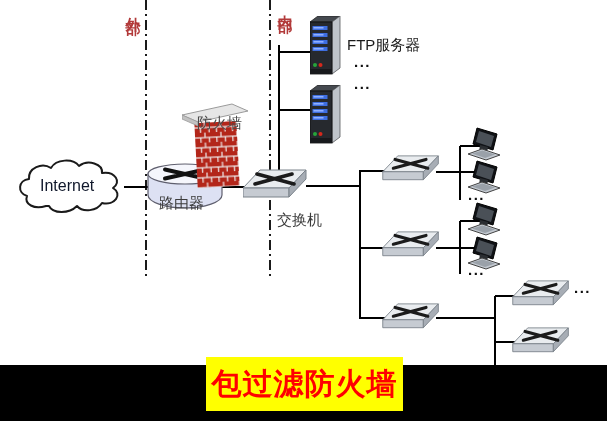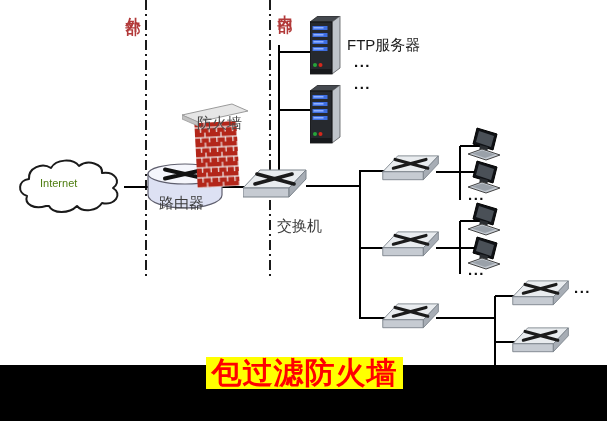--- a/index.html
+++ b/index.html
@@ -8,30 +8,30 @@
     font-family:"Liberation Sans", sans-serif; overflow:hidden;
   }
   .layer { position:absolute; left:0; top:0; width:607px; height:421px; }
   .lbl { position:absolute; color:#3c3c3c; font-size:15px; white-space:nowrap; }
   .lbl-dark { color:#1a1a1a; }
   .lbl-gray { color:#4a4a4a; }
   .vtext {
     position:absolute; writing-mode:vertical-rl; text-orientation:upright;
     color:var(--zone_label,#b23a3a); font-size:15px; letter-spacing:2px; font-weight:bold;
   }
-  .internet-lbl { position:absolute; left:40px; top:177px; font-size:11px; color:#4d7c0f; }
+  .internet-lbl { position:absolute; left:40px; top:177px; font-size:16px; color:#0f172a; }
   .dots {
     position:absolute; color:#111; font-weight:700; font-size:15px; letter-spacing:1.5px;
   }
   .banner-bar {
     position:absolute; left:0; top:365px; width:607px; height:56px;
     background:var(--banner_bg,#000);
   }
   .banner-highlight {
-    position:absolute; left:206px; top:357px; width:197px; height:32px;
+    position:absolute; left:206px; top:357px; width:197px; height:54px;
     background:var(--banner_highlight,#ff0); display:flex; align-items:center; justify-content:center;
   }
   .banner-text {
     font-size:30px; font-weight:bold; color:var(--banner_text,#f00);
     letter-spacing:1px; line-height:1;
   }
 </style>
 </head>
 <body style="--zone_label: #b23a3a; --banner_bg: #000000; --banner_highlight: #ffff00; --banner_text: #ff0000; --brick: #b3261a; --line: #000000;">
 
@@ -143,21 +143,21 @@
     <use href="#sym-computer" x="466" y="202" width="38" height="36"></use>
     <use href="#sym-computer" x="466" y="236" width="38" height="36"></use>
   </svg>
 
   <div class="vtext" style="left:123px; top:5px;">外部</div>
   <div class="vtext" style="left:275px; top:3px;">内部</div>
 
   <div class="internet-lbl">Internet</div>
   <div class="lbl lbl-gray" style="left:197px; top:90px;margin-top:24px;">防火墙</div>
   <div class="lbl" style="left:159px; top:194px;">路由器</div>
-  <div class="lbl" style="left:277px; top:217px;">交换机</div>
+  <div class="lbl" style="left:277px; top:211px;">交换机</div>
   <div class="lbl lbl-dark" style="left:347px; top:36px;">FTP服务器</div>
 
   <div class="dots" style="left:354px; top:53px;">...</div>
   <div class="dots" style="left:354px; top:75px;">...</div>
   <div class="dots" style="left:468px; top:186px;">...</div>
   <div class="dots" style="left:468px; top:261px;">...</div>
   <div class="dots" style="left:574px; top:279px;">...</div>
 
   <div class="banner-bar"></div>
   <div class="banner-highlight">

